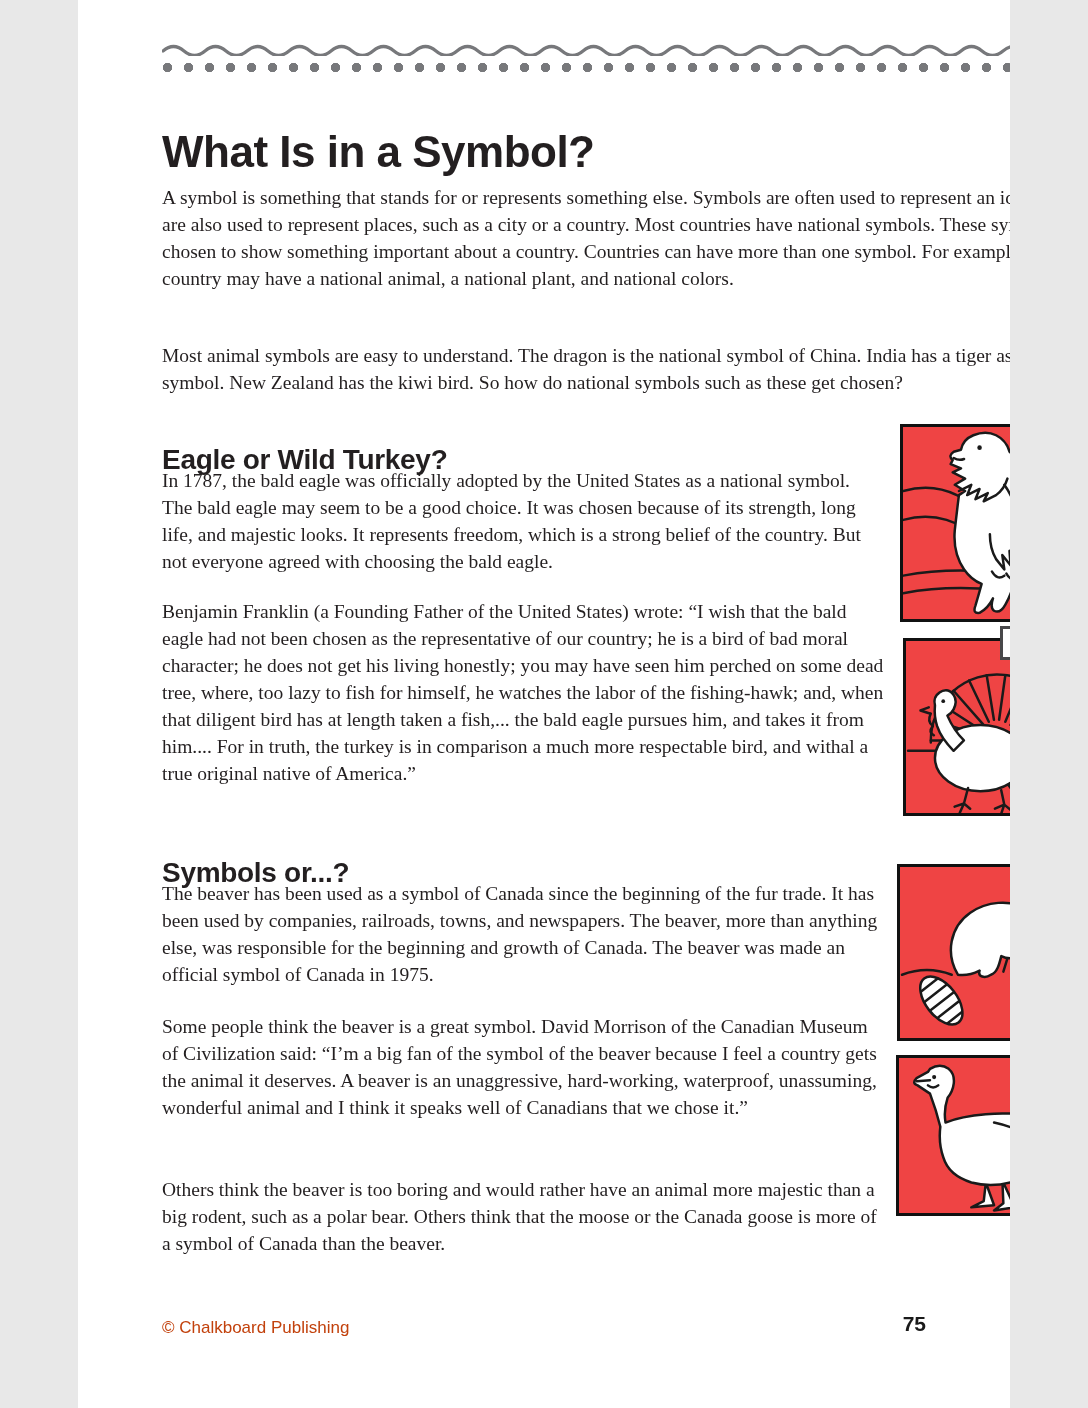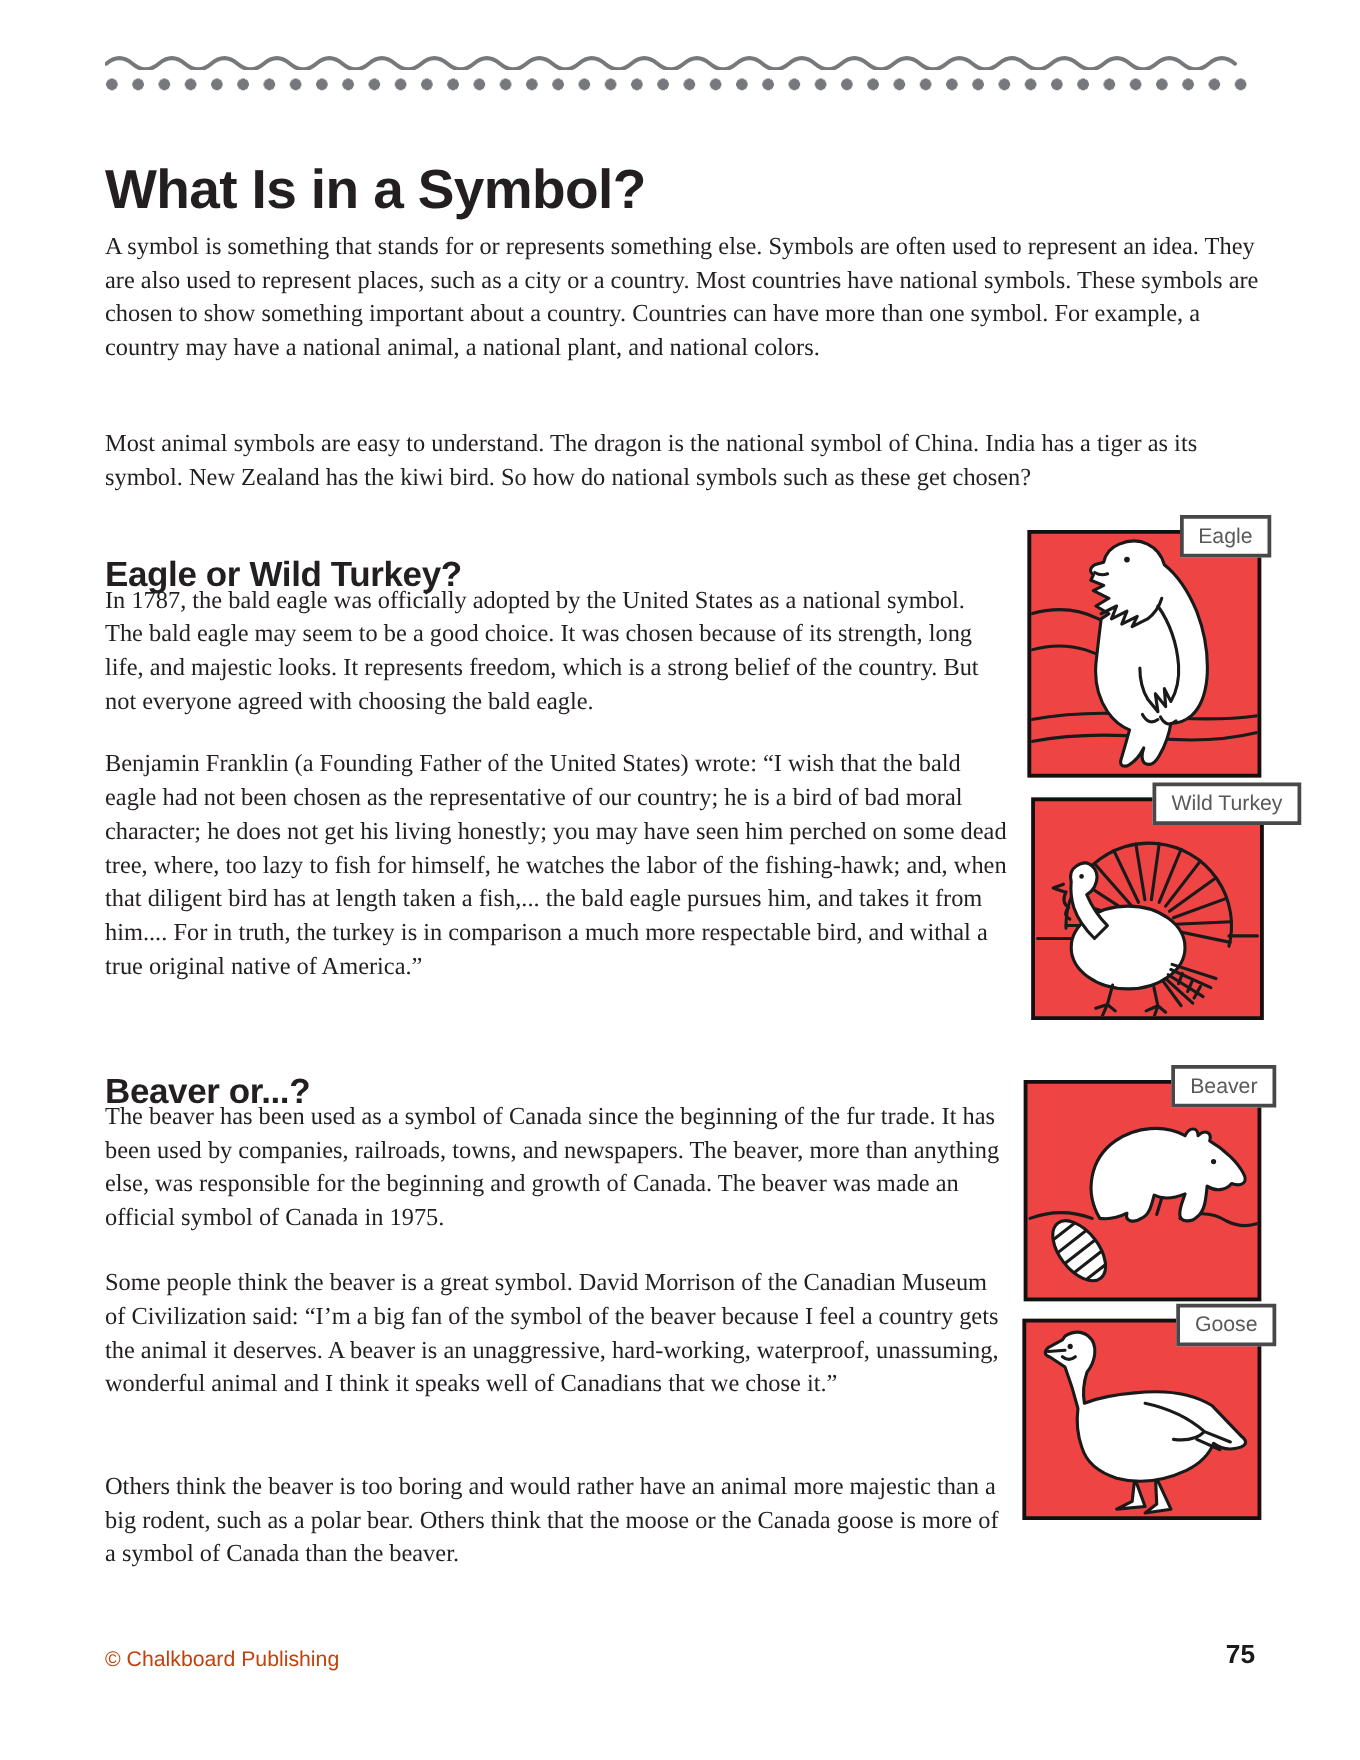--- a/index.html
+++ b/index.html
@@ -1,17 +1,17 @@
 <!DOCTYPE html>
 <html><head>
 <meta charset="utf-8">
 <style>
   html,body { margin:0; padding:0; background:#e8e8e8; }
   .page {
-    position:relative; width:1088px; height:1408px; margin:0 auto;
+    position:relative; width:932px; height:1408px; margin:0 auto;
     background:#ffffff; overflow:hidden;
     font-family:"Liberation Serif", serif; color:#231f20;
   }
   .abs { position:absolute; }
   
   .wave { left:84px; top:40px; width:922px; height:16px; }
   .dots {
     left:84px; top:62px; width:924px; height:11px;
     background-image: radial-gradient(circle 4.6px at 5.5px 5.5px, #77787b 97%, rgba(0,0,0,0) 100%);
     background-size:21px 11px; background-repeat:repeat-x;
@@ -63,21 +63,21 @@
 
   <h1 class="abs title">What Is in a Symbol?</h1>
 
   <div class="abs para wide" style="top:184px">A symbol is something that stands for or represents something else. Symbols are often used to represent an idea. They are also used to represent places, such as a city or a country. Most countries have national symbols. These symbols are chosen to show something important about a country. Countries can have more than one symbol. For example, a country may have a national animal, a national plant, and national colors.</div>
   <div class="abs para wide" style="top:342px">Most animal symbols are easy to understand. The dragon is the national symbol of China. India has a tiger as its symbol. New Zealand has the kiwi bird. So how do national symbols such as these get chosen?</div>
 
   <h2 class="abs h2" style="left:84px; top:421px">Eagle or Wild Turkey?</h2>
   <div class="abs para narrow" style="top:467px">In 1787, the bald eagle was officially adopted by the United States as a national symbol. The bald eagle may seem to be a good choice. It was chosen because of its strength, long life, and majestic looks. It represents freedom, which is a strong belief of the country. But not everyone agreed with choosing the bald eagle.</div>
   <div class="abs para narrow" style="top:598px">Benjamin Franklin (a Founding Father of the United States) wrote: “I wish that the bald eagle had not been chosen as the representative of our country; he is a bird of bad moral character; he does not get his living honestly; you may have seen him perched on some dead tree, where, too lazy to fish for himself, he watches the labor of the fishing-hawk; and, when that diligent bird has at length taken a fish,... the bald eagle pursues him, and takes it from him.... For in truth, the turkey is in comparison a much more respectable bird, and withal a true original native of America.”</div>
 
-  <h2 class="abs h2" style="left:84px; top:834px">Beaver or...?</h2>
+  <h2 class="abs h2" style="left:84px; top:834px">Symbols or...?</h2>
   <div class="abs para narrow" style="top:880px">The beaver has been used as a symbol of Canada since the beginning of the fur trade. It has been used by companies, railroads, towns, and newspapers. The beaver, more than anything else, was responsible for the beginning and growth of Canada. The beaver was made an official symbol of Canada in 1975.</div>
   <div class="abs para narrow" style="top:1013px">Some people think the beaver is a great symbol. David Morrison of the Canadian Museum of Civilization said: “I’m a big fan of the symbol of the beaver because I feel a country gets the animal it deserves. A beaver is an unaggressive, hard-working, waterproof, unassuming, wonderful animal and I think it speaks well of Canadians that we chose it.”</div>
   <div class="abs para narrow" style="top:1176px">Others think the beaver is too boring and would rather have an animal more majestic than a big rodent, such as a polar bear. Others think that the moose or the Canada goose is more of a symbol of Canada than the beaver.</div>
 
   <div class="figure" style="left:822px; top:424px; width:181px; height:192px">
     <svg viewBox="0 0 175 186">
       <g class="lineart">
         <path d="M0,62 Q28,54 52,66 Q70,74 80,90"></path>
         <path d="M0,90 Q22,84 42,90 Q58,95 68,106"></path>
         <path d="M80,90 Q85,101 78,112"></path>

